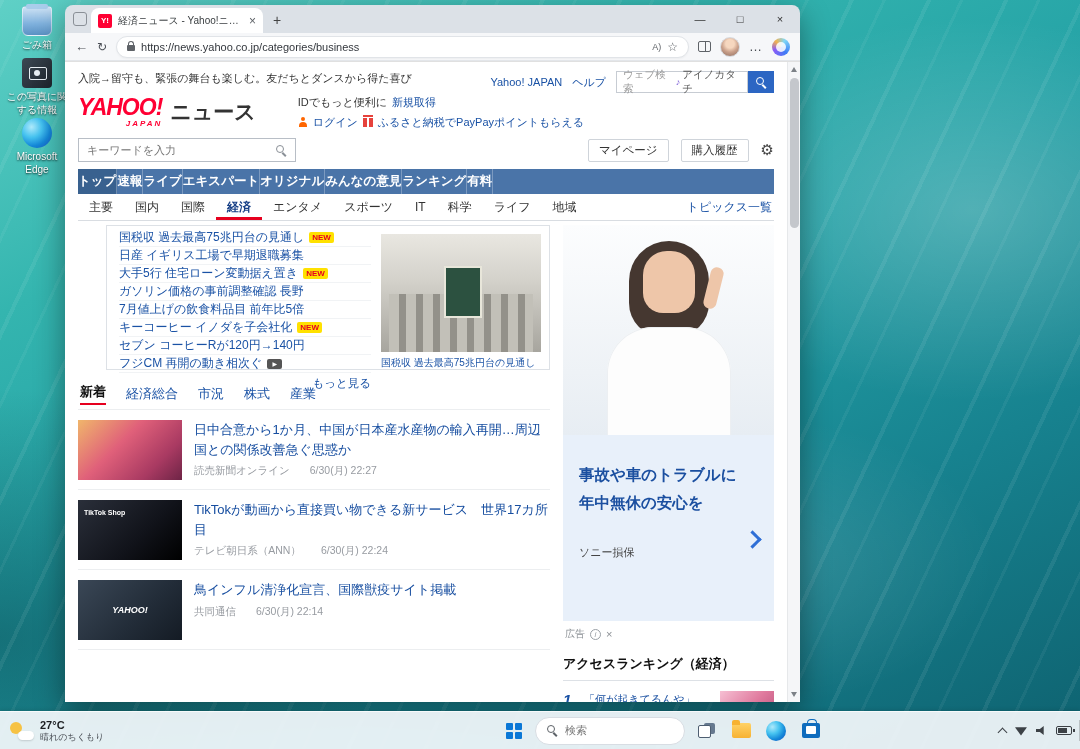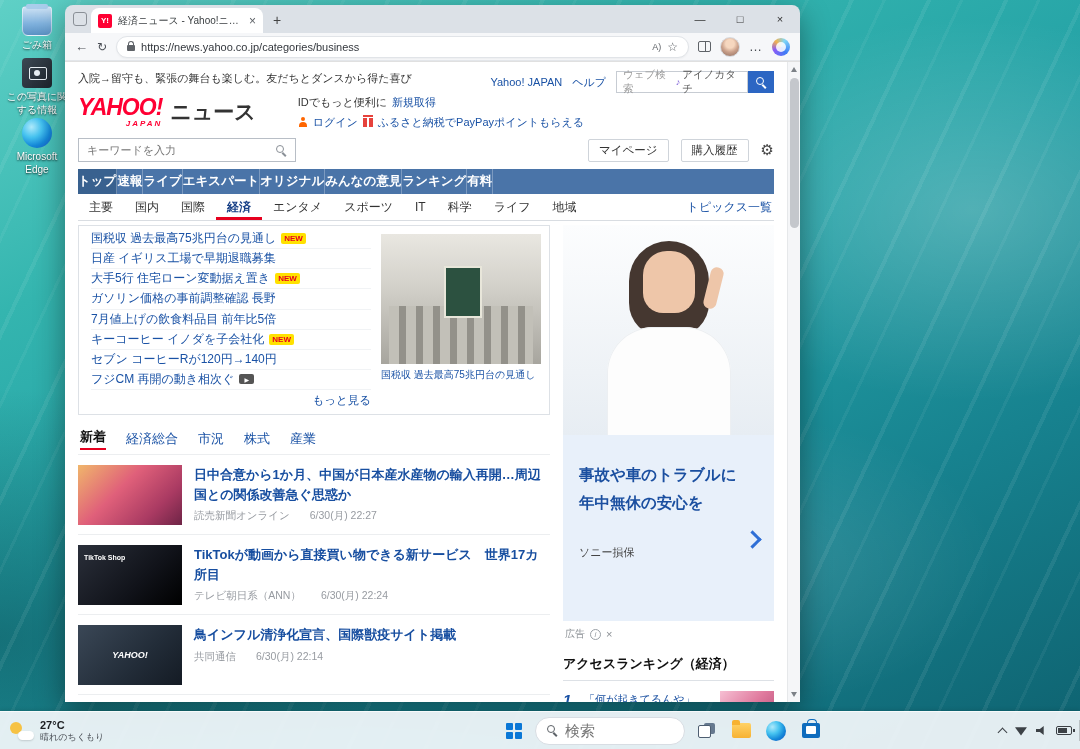--- a/index.html
+++ b/index.html
@@ -101,21 +101,21 @@
   .mn-item.active { background:#39618f; }
   .sub-nav { display:flex; align-items:center; height:27px; border-bottom:1px solid #d9dde2; font-size:12px; }
   .sn-item { padding:0 11px; color:#333; height:100%; display:flex; align-items:center; cursor:pointer; }
   .sn-item.active { color:#163f86; font-weight:bold; border-bottom:3px solid #e6001f; padding-top:3px; }
   .sn-more { margin-left:auto; color:#1a52a5; padding-right:2px; cursor:pointer; }
 
   .main { position:relative; height:484px; overflow:hidden; }
   .col-left { position:absolute; left:0; top:4px; width:472px; }
   .col-right { position:absolute; left:485px; top:4px; width:211px; }
 
-  .topics-box { border:1px solid #dde1e6; height:190px; display:flex; }
+  .topics-box { border:1px solid #dde1e6; height:145px; display:flex;margin-left:28px; }
   .topic-left { flex:1; display:flex; flex-direction:column; padding:3px 10px 6px 12px; min-width:0; }
   .topic-item { flex:1; display:flex; align-items:center; font-size:12px; border-bottom:1px solid #f1f3f5; color:#1a52a5; white-space:nowrap; cursor:pointer; }
   .topic-item:last-of-type { border-bottom:none; }
   .topic-more { text-align:right; font-size:11.5px; color:#1a52a5; padding-top:3px; cursor:pointer; }
   .badge-new { background:#ffe100; color:#e6001f; font-size:8px; font-weight:bold; padding:1px 3px; margin-left:5px; border-radius:2px; }
   .play-badge { background:#555; color:#fff; font-size:6px; width:15px; height:10px; display:inline-flex; align-items:center; justify-content:center; border-radius:2px; margin-left:5px; }
   .topic-photo { width:168px; padding:8px 8px 0 0; display:flex; flex-direction:column; gap:4px; cursor:pointer; }
   .tp-img { width:160px; height:130px; background:linear-gradient(180deg,#e9e7e1 0%,#d3d1ca 40%,#a7a59e 100%); position:relative; overflow:hidden; }
   .tp-img::before { content:''; position:absolute; left:8px; right:8px; bottom:0; height:58px; background:repeating-linear-gradient(90deg,#c2c0b8 0 10px,#93918a 10px 17px); }
   .tp-img::after { content:''; position:absolute; left:50%; top:32px; margin-left:-17px; width:34px; height:48px; background:#2c5140; border:2px solid #e8e6da; }
@@ -128,21 +128,21 @@
   .articles { margin-top:4px; }
   .article { display:flex; gap:12px; padding:10px 0; border-top:1px solid #eceef0; height:80px; cursor:pointer; }
   .a-thumb { width:104px; height:60px; flex:none; position:relative; overflow:hidden; }
   .t1 { background:linear-gradient(135deg,#f0b66b 0%,#e0607a 40%,#a93a62 75%,#6e2446 100%); }
   .t2 { background:linear-gradient(135deg,#2a2f3a,#11131a 60%,#000); }
   .t3 { background:linear-gradient(135deg,#3a4756,#222c38 60%,#141b24); }
   .thumb-label { position:absolute; color:#fff; font-weight:bold; }
   .t2-label { left:6px; top:8px; font-size:7px; line-height:1.4; }
   .t3-label { left:50%; top:50%; transform:translate(-50%,-50%); font-size:9px; font-style:italic; }
   .a-body { flex:1; min-width:0; }
-  .a-title { font-size:13px; font-weight:bold; color:#174ea0; line-height:1.5; }
+  .a-title { font-size:13px; font-weight:normal; color:#174ea0; line-height:1.5; }
   .a-meta { font-size:10.5px; color:#979ba1; margin-top:5px; display:flex; gap:20px; }
 
   .ad-card { background:#fff; cursor:pointer; }
   .ad-photo { height:210px; background:linear-gradient(180deg,#fcfdfe 0%,#eef2f6 70%,#e7edf3 100%); position:relative; overflow:hidden; }
   .p-hair { position:absolute; top:16px; left:50%; margin-left:-40px; width:80px; height:96px; background:#453730; border-radius:40px 40px 34px 34px; }
   .p-face { position:absolute; top:26px; left:50%; margin-left:-26px; width:52px; height:62px; background:#eec6a9; border-radius:24px 24px 20px 20px; }
   .p-hand { position:absolute; top:42px; left:50%; margin-left:38px; width:13px; height:42px; background:#eec6a9; border-radius:6px; transform:rotate(14deg); }
   .p-body { position:absolute; top:102px; left:50%; margin-left:-62px; width:124px; height:110px; background:#fdfdfd; border-radius:46px 46px 0 0; box-shadow:inset 0 0 0 1px #eceff2; }
   .ad-textarea { background:#e8f0fa; height:186px; padding:26px 18px 0 16px; position:relative; }
   .ad-headline { font-size:15.5px; font-weight:bold; color:#1b4fa0; line-height:1.8; }
@@ -173,21 +173,21 @@
   .w-icon::after { content:''; position:absolute; right:0; bottom:1px; width:16px; height:9px; border-radius:6px; background:#fff; box-shadow:0 1px 2px rgba(0,0,0,.15); }
   .w-text { display:flex; flex-direction:column; line-height:1.15; }
   .w-temp { font-size:11px; color:#1b1d20; font-weight:bold; }
   .w-desc { font-size:9px; color:#4c5158; }
   .tb-center { position:absolute; left:500px; top:0; height:100%; display:flex; align-items:center; gap:7px; }
   .tb-icon { width:28px; height:28px; display:flex; align-items:center; justify-content:center; border-radius:4px; cursor:pointer; }
   .win-logo { width:16px; height:16px; display:grid; grid-template-columns:7px 7px; grid-template-rows:7px 7px; gap:2px; }
   .win-logo span { background:#0a77d6; border-radius:1px; }
   .tb-search { width:150px; height:28px; background:#fff; border:1px solid #d8dde3; border-radius:14px; display:flex; align-items:center; gap:7px; padding:0 11px; }
   .tb-search .mag { color:#5d6268; }
-  .tb-search input { border:none; outline:none; font-size:15px; width:100px; background:transparent; font-family:Liberation Sans, sans-serif; color:#333; }
+  .tb-search input { border:none; outline:none; font-size:11px; width:100px; background:transparent; font-family:Liberation Mono, monospace; color:#333; }
   .taskview { width:17px; height:15px; position:relative; }
   .taskview::before { content:''; position:absolute; right:0; top:0; width:11px; height:11px; background:#66798f; border-radius:2px; }
   .taskview::after { content:''; position:absolute; left:0; bottom:0; width:11px; height:11px; background:#fff; border:1.5px solid #4e5e71; border-radius:2px; }
   .folder { width:19px; height:15px; position:relative; }
   .folder::before { content:''; position:absolute; inset:0; background:linear-gradient(180deg,#ffd267,#f7b232); border-radius:2px; }
   .folder::after { content:''; position:absolute; left:0; top:-3px; width:8px; height:5px; background:#f7b232; border-radius:2px 2px 0 0; }
   .store { width:18px; height:15px; background:#0f6cbd; border-radius:2px; position:relative; }
   .store::before { content:''; position:absolute; left:5px; top:-4px; width:8px; height:5px; border:1.5px solid #0f6cbd; border-bottom:none; border-radius:4px 4px 0 0; }
   .store::after { content:''; position:absolute; left:4px; top:3px; width:10px; height:8px; background:#fff; border-radius:1px; }
   .tray { position:absolute; right:8px; top:0; height:100%; display:flex; align-items:center; gap:9px; }

